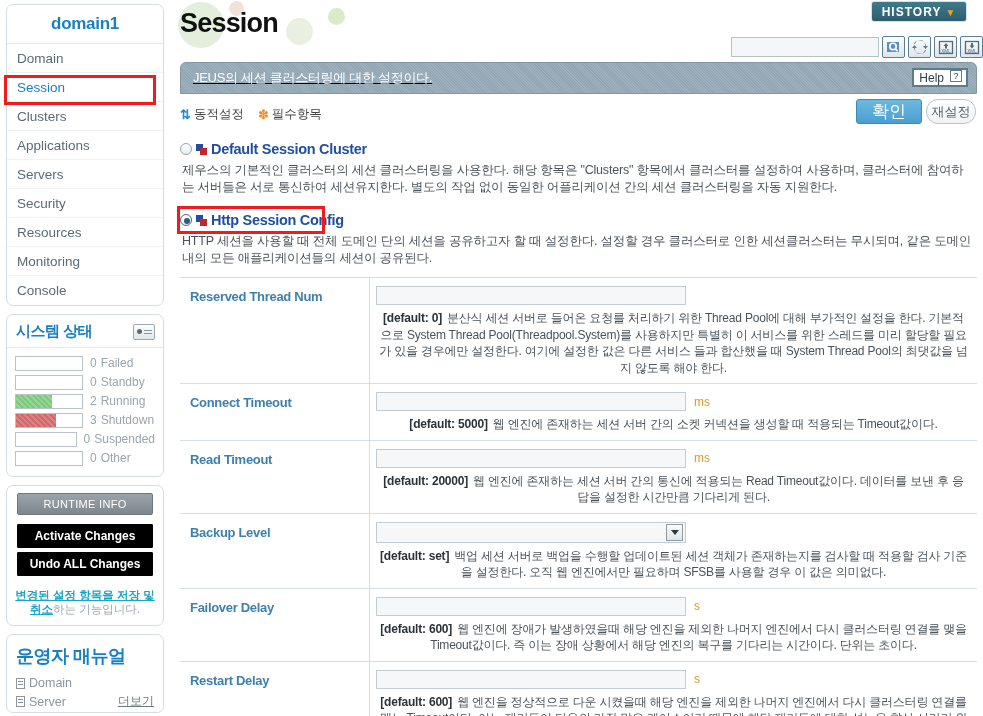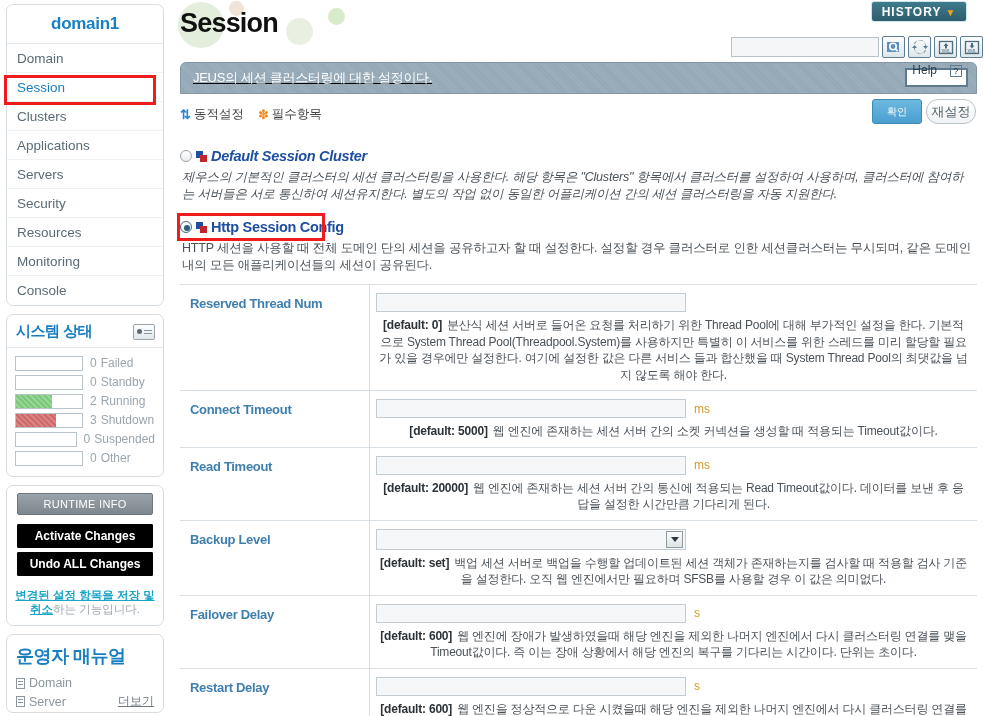--- a/index.html
+++ b/index.html
@@ -205,42 +205,42 @@
   .desc-bar .txt {
     color: #ffffff; font-size: 13px; padding-left: 12px; letter-spacing: -0.3px;
   }
   .help-btn {
     position: absolute; right: 8px; top: 5px;
     height: 19px; line-height: 17px;
     padding: 0 4px 14px 5px;
     background: #ffffff;
     border: 2px solid #5f7a8c;
     font-size: 12px; color: #2a3d4a;
-    display: flex; align-items: center; gap: 13px; cursor: pointer;
+    display: flex; align-items: flex-start; gap: 6px; cursor: pointer;
   }
   .help-btn .q {
     display:inline-block; width:12px; height:12px; line-height:11px;
     border:1px solid #5f7a8c; text-align:center; font-size:9px; color:#2a3d4a;
   }
 
   .legend-row {
     position: relative;
     margin: 0 6px 0 4px;
     height: 40px;
     display: flex; align-items: center;
   }
   .legend-item { display: flex; align-items: center; gap: 3px; margin-right: 14px; font-size: 12.5px; color: #444; }
   .refresh-ico { color: #2b86d6; font-size: 13px; font-weight: bold; }
   .ast-ico { color: #f08a1e; font-size: 13px; }
   .act-btns { position: absolute; right: 1px; top: 5px; display: flex; gap: 4px; }
   .btn-ok {
-    width: 50px; height: 25px; line-height: 23px; text-align: center;
+    width: 66px; height: 25px; line-height: 23px; text-align: center;
     background: linear-gradient(#6cb9e0,#4a9fd0);
     border: 1px solid #3f8ab5; border-radius: 3px;
-    color: #ffffff; font-size: 10px; cursor: pointer;
+    color: #ffffff; font-size: 17px; cursor: pointer;
   }
   .btn-reset {
     width: 50px; height: 25px; line-height: 23px; text-align: center;
     background: linear-gradient(#ffffff,#f0f2f3);
     border: 1px solid #b9c3ca; border-radius: 12px;
     color: #55636c; font-size: 13px; cursor: pointer;
   }
 
   
   .opt-block { margin: 0 6px 0 4px; position: relative; }
@@ -464,21 +464,21 @@
         <span class="ast-ico">✽</span>
         <span>필수항목</span>
       </span>
       <div class="act-btns">
         <div class="btn-ok">확인</div>
         <div class="btn-reset">재설정</div>
       </div>
     </div>
 
     <div id="options-area">
-        <div class="opt-block" style="margin-top: 12px; font-style: italic;">
+        <div class="opt-block" style="margin-top: 5px;">
           <div class="opt-head">
             <span class="radio"></span>
             <span class="sq-ico"></span>
             <span class="opt-title">Default Session Cluster</span>
           </div>
           <div class="opt-desc">제우스의 기본적인 클러스터의 세션 클러스터링을 사용한다. 해당 항목은 "Clusters" 항목에서 클러스터를 설정하여 사용하며, 클러스터에 참여하는 서버들은 서로 통신하여 세션유지한다. 별도의 작업 없이 동일한 어플리케이션 간의 세션 클러스터링을 자동 지원한다.</div>
         </div>
         <div class="opt-block" style="margin-top: 14px;">
           <div class="opt-head">
             <span class="radio on"></span>

